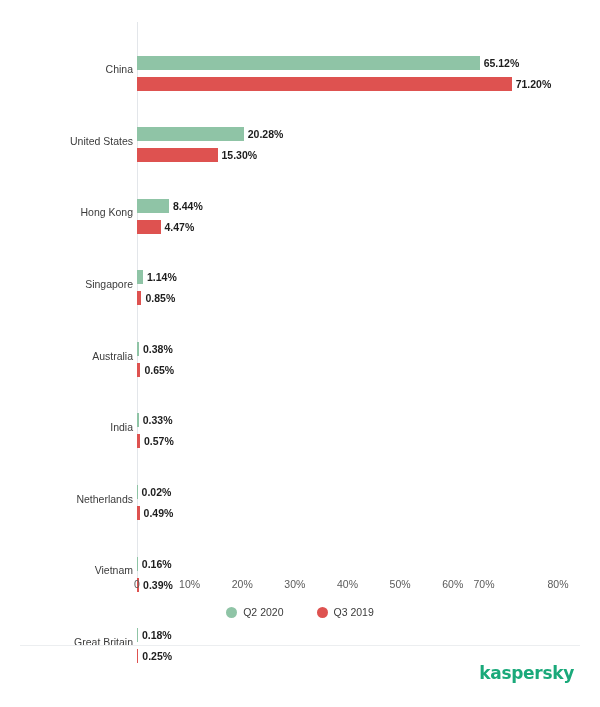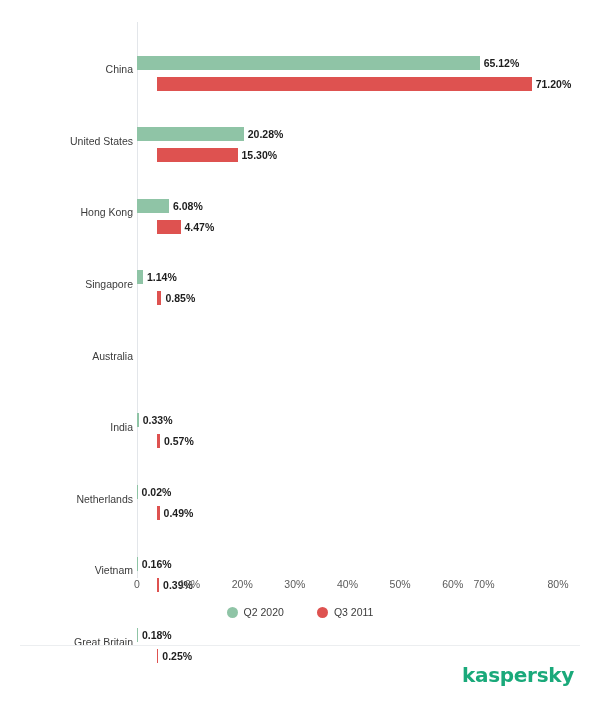--- a/index.html
+++ b/index.html
@@ -77,21 +77,21 @@
   }
 
   .bar-line {
     position: absolute;
     left: 0;
     height: 21px;
     display: flex;
     align-items: center;
   }
   .bar-line.q2 { top: 7px; }
-  .bar-line.q3 { top: 28px; padding-left: 20px; }
+  .bar-line.q3 { top: 28px; }
 
   .bar {
     height: 14px;
     min-width: 0;
     flex: 0 0 auto;
   }
   .bar.q2 { background: #8fc4a6; }
   .bar.q3 { background: #de5250; }
 
   .bar-value {
@@ -154,21 +154,21 @@
     left: 20px;
     top: 645px;
     width: 560px;
     height: 1px;
     background: #eceef0;
   }
   .brand {
     position: absolute;
     right: 26px;
     top: 663px;
-    font-size: 20px;
+    font-size: 17px;
     font-weight: 700;
     letter-spacing: -0.3px;
     color: #1aa97a;
     font-family: "DejaVu Sans", sans-serif;
   }
 </style>
 </head>
 <body>
 
 <div id="chart-root">
@@ -200,21 +200,21 @@
               <div class="bar q3" style="width: 80.5162px;"></div>
               <span class="bar-value">15.30%</span>
             </div>
           </div>
         </div>
         <div class="row">
           <div class="cat-label">Hong Kong</div>
           <div class="bars">
             <div class="bar-line q2">
               <div class="bar q2" style="width: 31.996px;"></div>
-              <span class="bar-value">6.08%</span>
+              <span class="bar-value">8.44%</span>
             </div>
             <div class="bar-line q3">
               <div class="bar q3" style="width: 23.5234px;"></div>
               <span class="bar-value">4.47%</span>
             </div>
           </div>
         </div>
         <div class="row">
           <div class="cat-label">Singapore</div>
           <div class="bars">
@@ -223,20 +223,30 @@
               <span class="bar-value">1.14%</span>
             </div>
             <div class="bar-line q3">
               <div class="bar q3" style="width: 4.47312px;"></div>
               <span class="bar-value">0.85%</span>
             </div>
           </div>
         </div>
         <div class="row">
           <div class="cat-label">Australia</div>
+          <div class="bars">
+            <div class="bar-line q2">
+              <div class="bar q2" style="width: 1.99975px;"></div>
+              <span class="bar-value">0.38%</span>
+            </div>
+            <div class="bar-line q3">
+              <div class="bar q3" style="width: 3.42063px;"></div>
+              <span class="bar-value">0.65%</span>
+            </div>
+          </div>
         </div>
         <div class="row">
           <div class="cat-label">India</div>
           <div class="bars">
             <div class="bar-line q2">
               <div class="bar q2" style="width: 1.73663px;"></div>
               <span class="bar-value">0.33%</span>
             </div>
             <div class="bar-line q3">
               <div class="bar q3" style="width: 2.99962px;"></div>
@@ -298,20 +308,20 @@
       <div class="xtick" style="left: 421px;">80%</div>
     </div>
 
   <div class="legend" id="legend">
       <div class="legend-item">
         <span class="legend-dot q2"></span>
         <span class="legend-text">Q2 2020</span>
       </div>
       <div class="legend-item">
         <span class="legend-dot q3"></span>
-        <span class="legend-text">Q3 2011</span>
+        <span class="legend-text">Q3 2019</span>
       </div>
     </div>
 
   <div class="divider"></div>
   <div class="brand">kaspersky</div>
 
 </div>
 
 </body></html>

